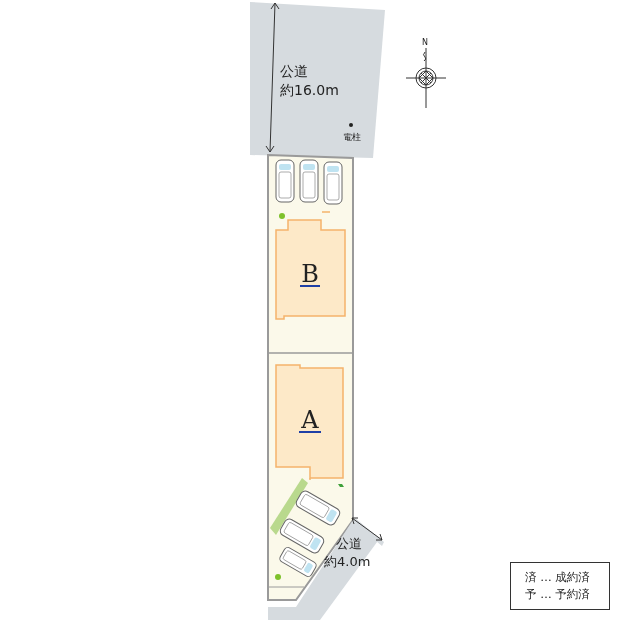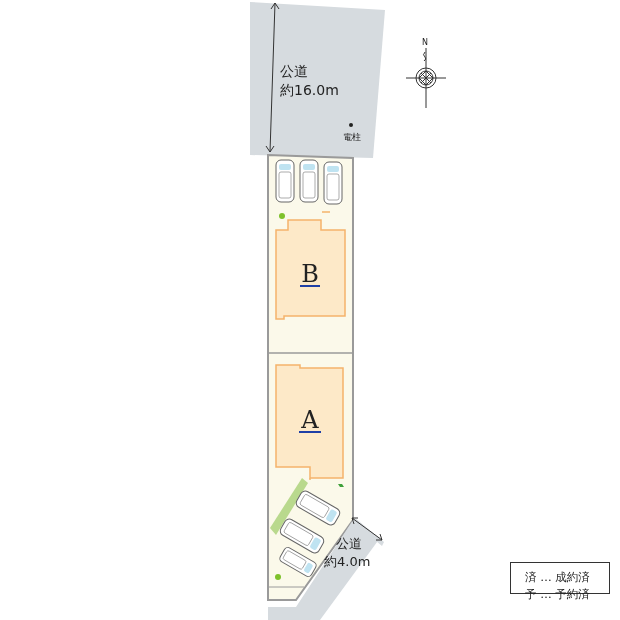--- a/index.html
+++ b/index.html
@@ -1,20 +1,20 @@
 <!DOCTYPE html>
 <html><head>
 <meta charset="utf-8">
 <style>
   html, body { margin:0; padding:0; background:#ffffff; }
   body { width:620px; height:620px; position:relative; overflow:hidden; font-family:"DejaVu Sans", sans-serif; }
   svg { position:absolute; left:0; top:0; }
   .lbl { font-family:"DejaVu Sans", sans-serif; fill:#222; }
   .serif { font-family:"DejaVu Serif", serif; }
-  #legend { position:absolute; left:510px; top:562px; width:100px; height:32px; border:1px solid #333; background:#fff; box-sizing:border-box;
+  #legend { position:absolute; left:510px; top:562px; width:100px; height:48px; border:1px solid #333; background:#fff; box-sizing:border-box;
             font-family:"DejaVu Serif", serif; font-size:11.5px; color:#222; padding:6px 0 4px 14px; line-height:17px; }
   #legend div { white-space:nowrap; }
 </style>
 </head>
 <body>
 
 <svg width="620" height="620" viewBox="0 0 620 620">
 
   <polygon points="250,2 385,10 373,158 250,155" fill="#d6dbdf"></polygon>
 

